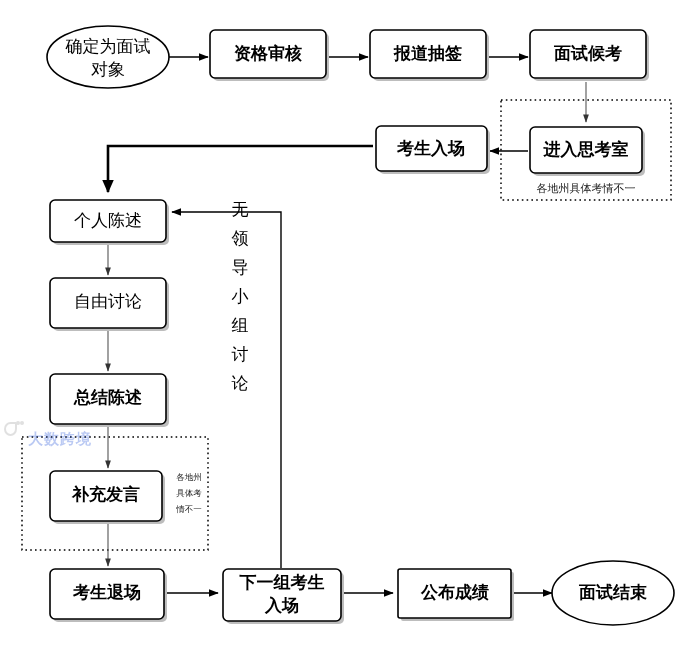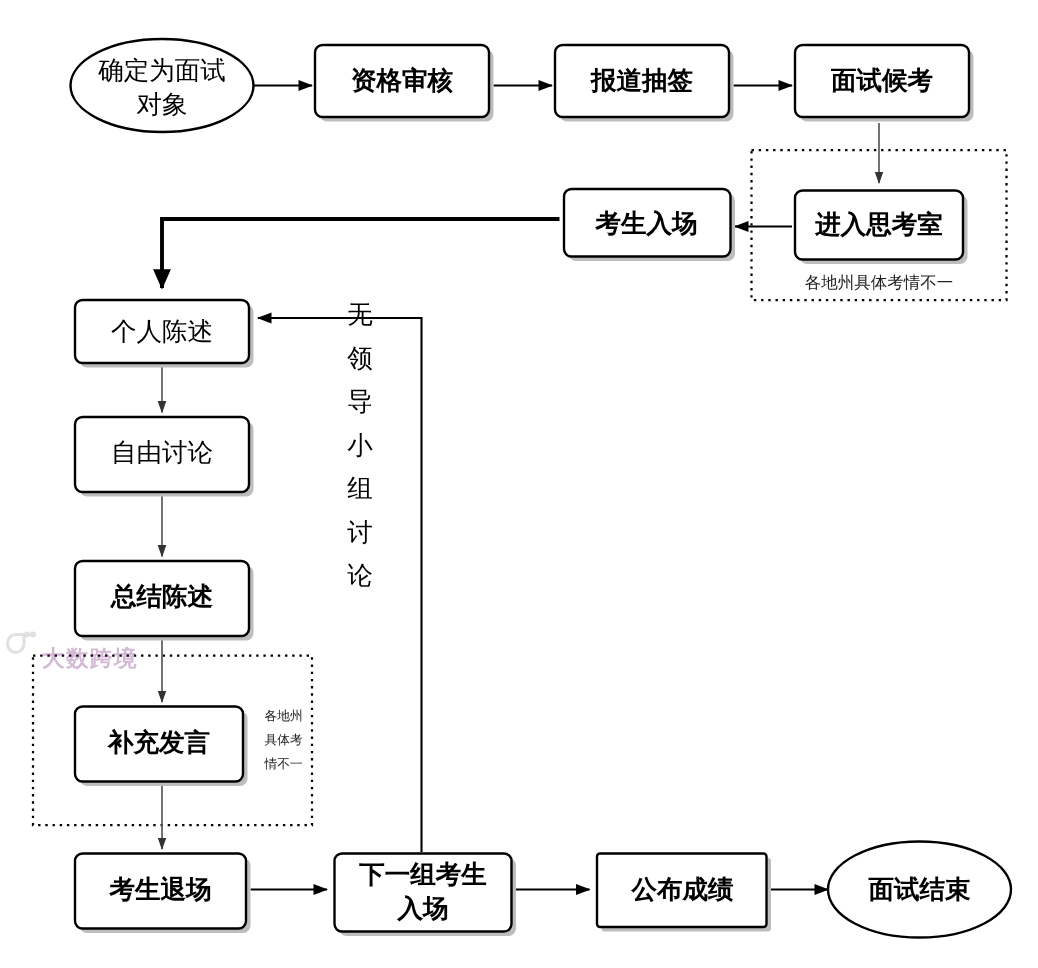--- a/index.html
+++ b/index.html
@@ -123,21 +123,21 @@
     height: 4px;
     border-radius: 50%;
     background: #9a9a9a;
   }
   .watermark-mark .dot-a { left: 12px; top: 1px; }
   .watermark-mark .dot-b { left: 16px; top: 1px; }
   .watermark-text {
     font-family: "Liberation Sans", "DejaVu Sans", sans-serif;
     font-size: 15px;
     font-weight: 700;
-    color: #701a75;
+    color: #1d4ed8;
     letter-spacing: 1px;
     white-space: nowrap;
     margin-top: 22px;
   }
 </style>
 </head>
 <body>
 
 <div id="chart-root">
 

